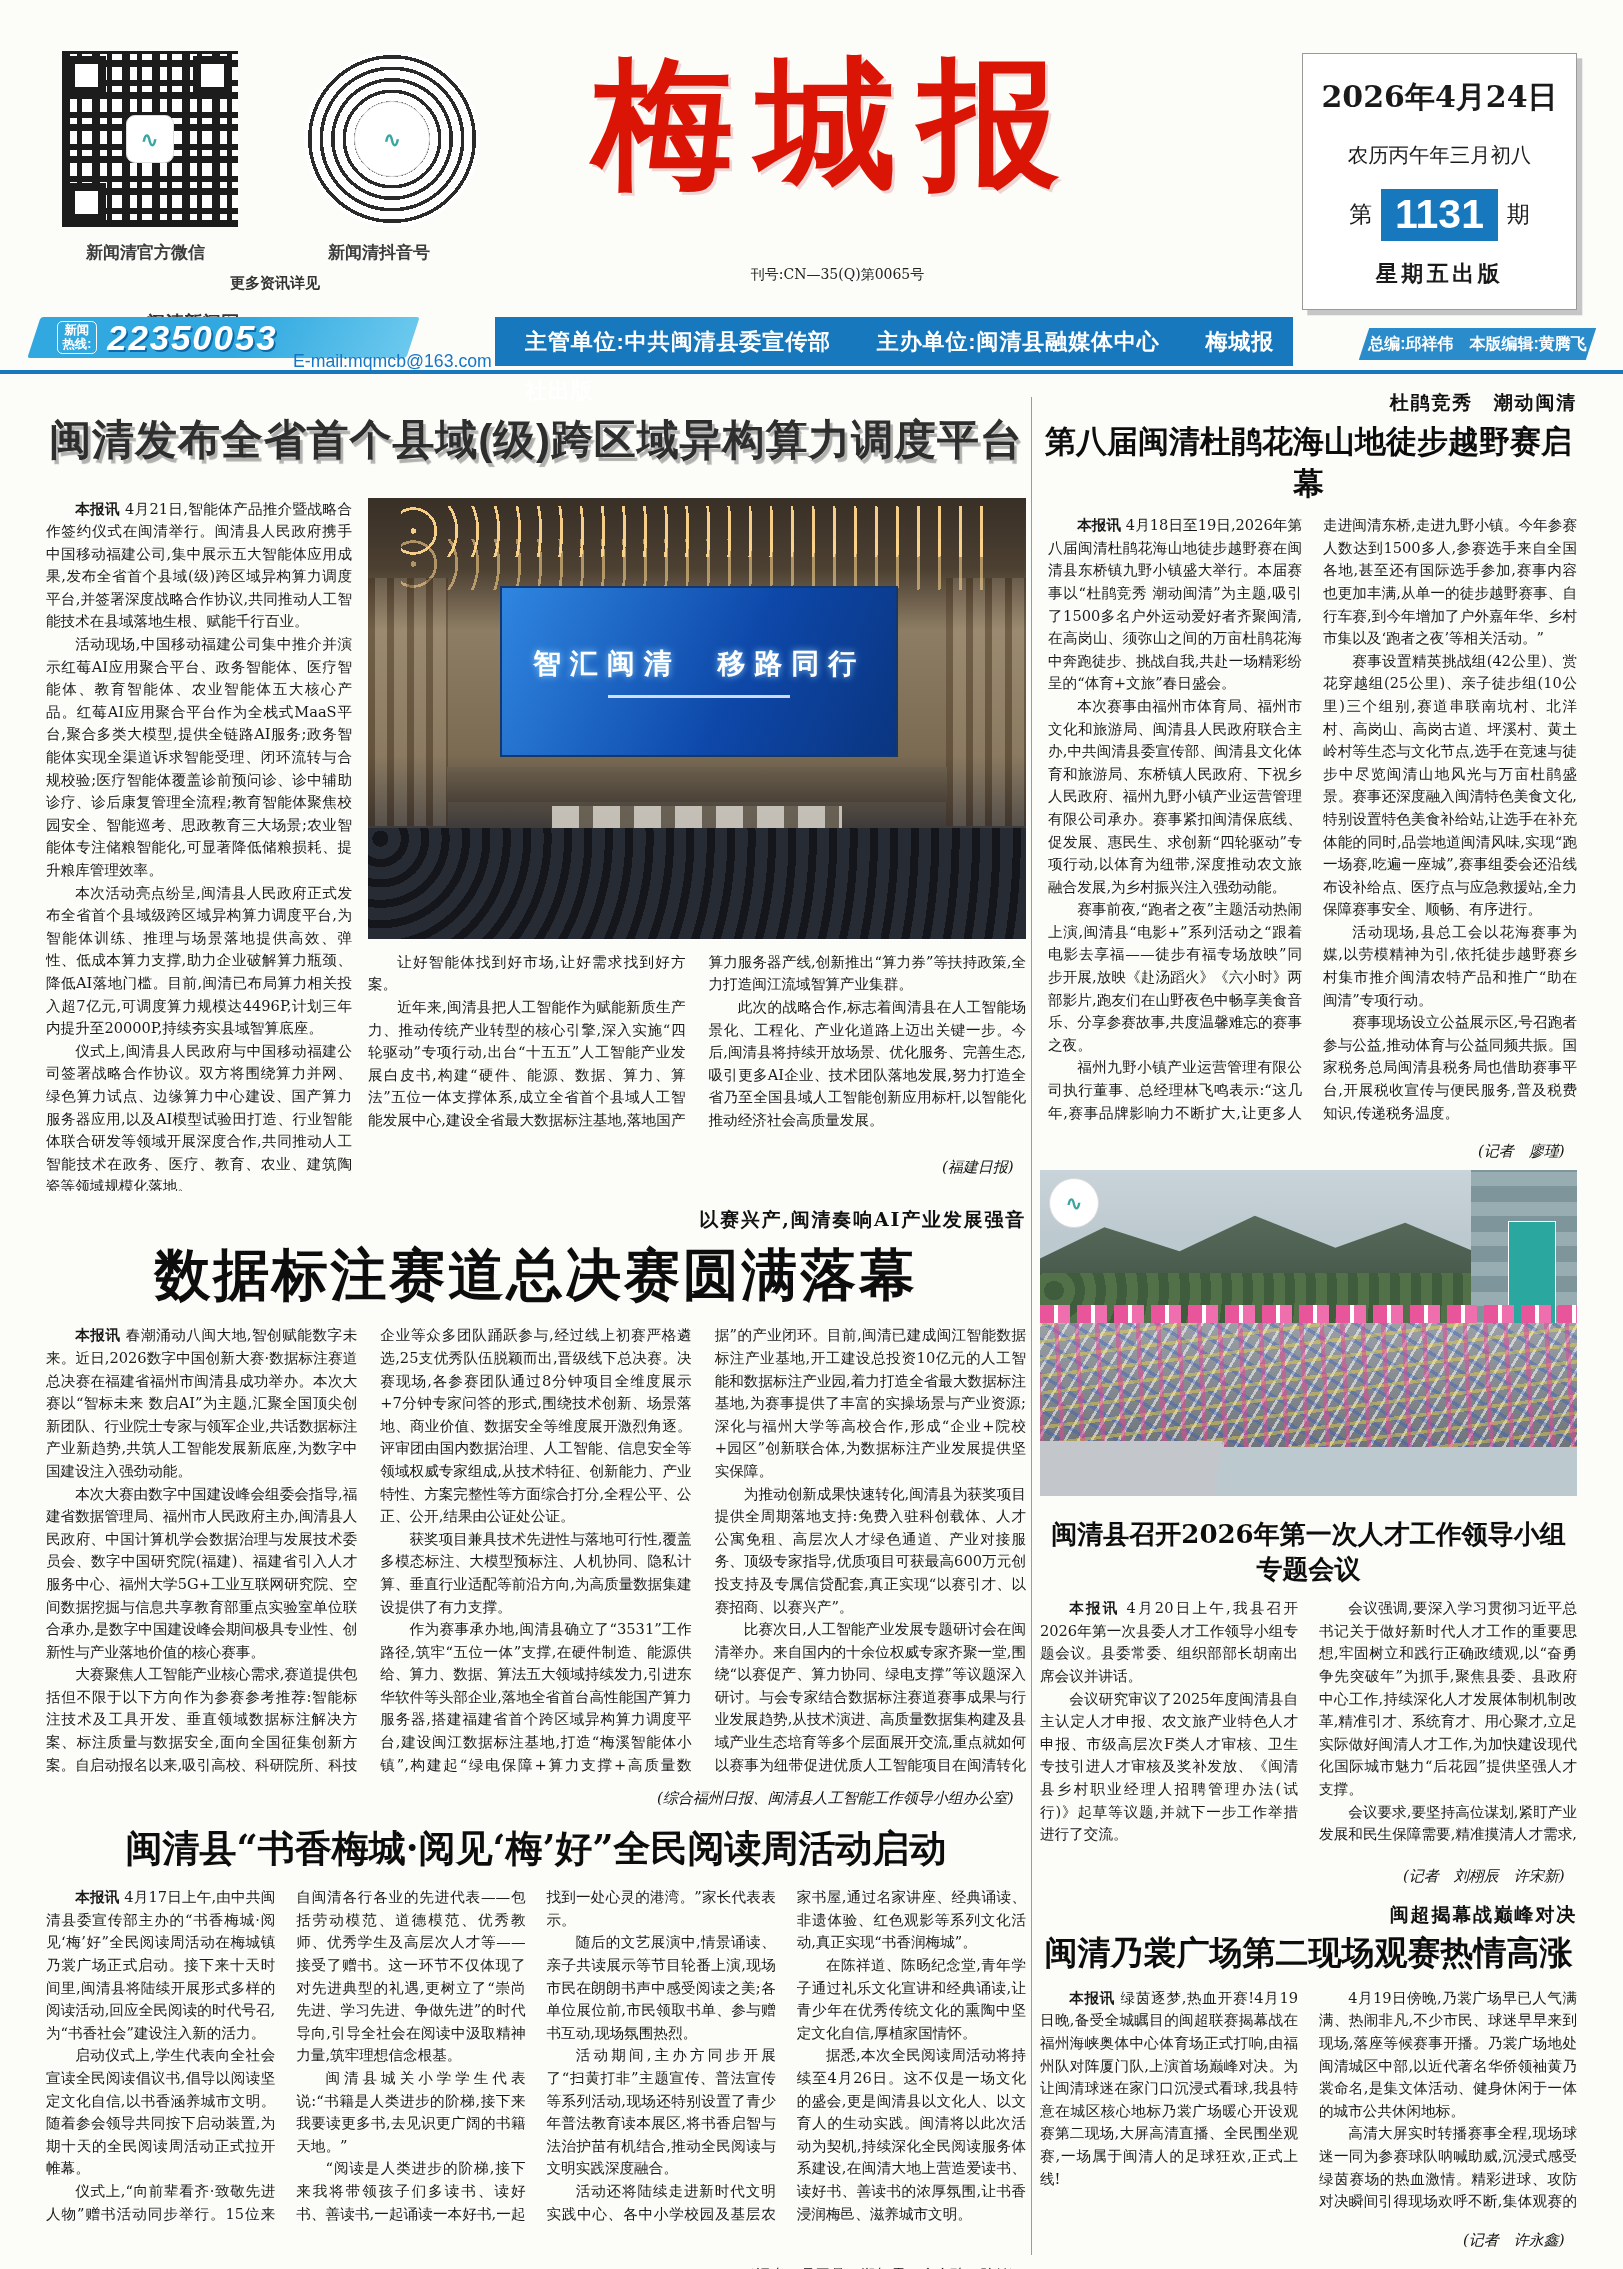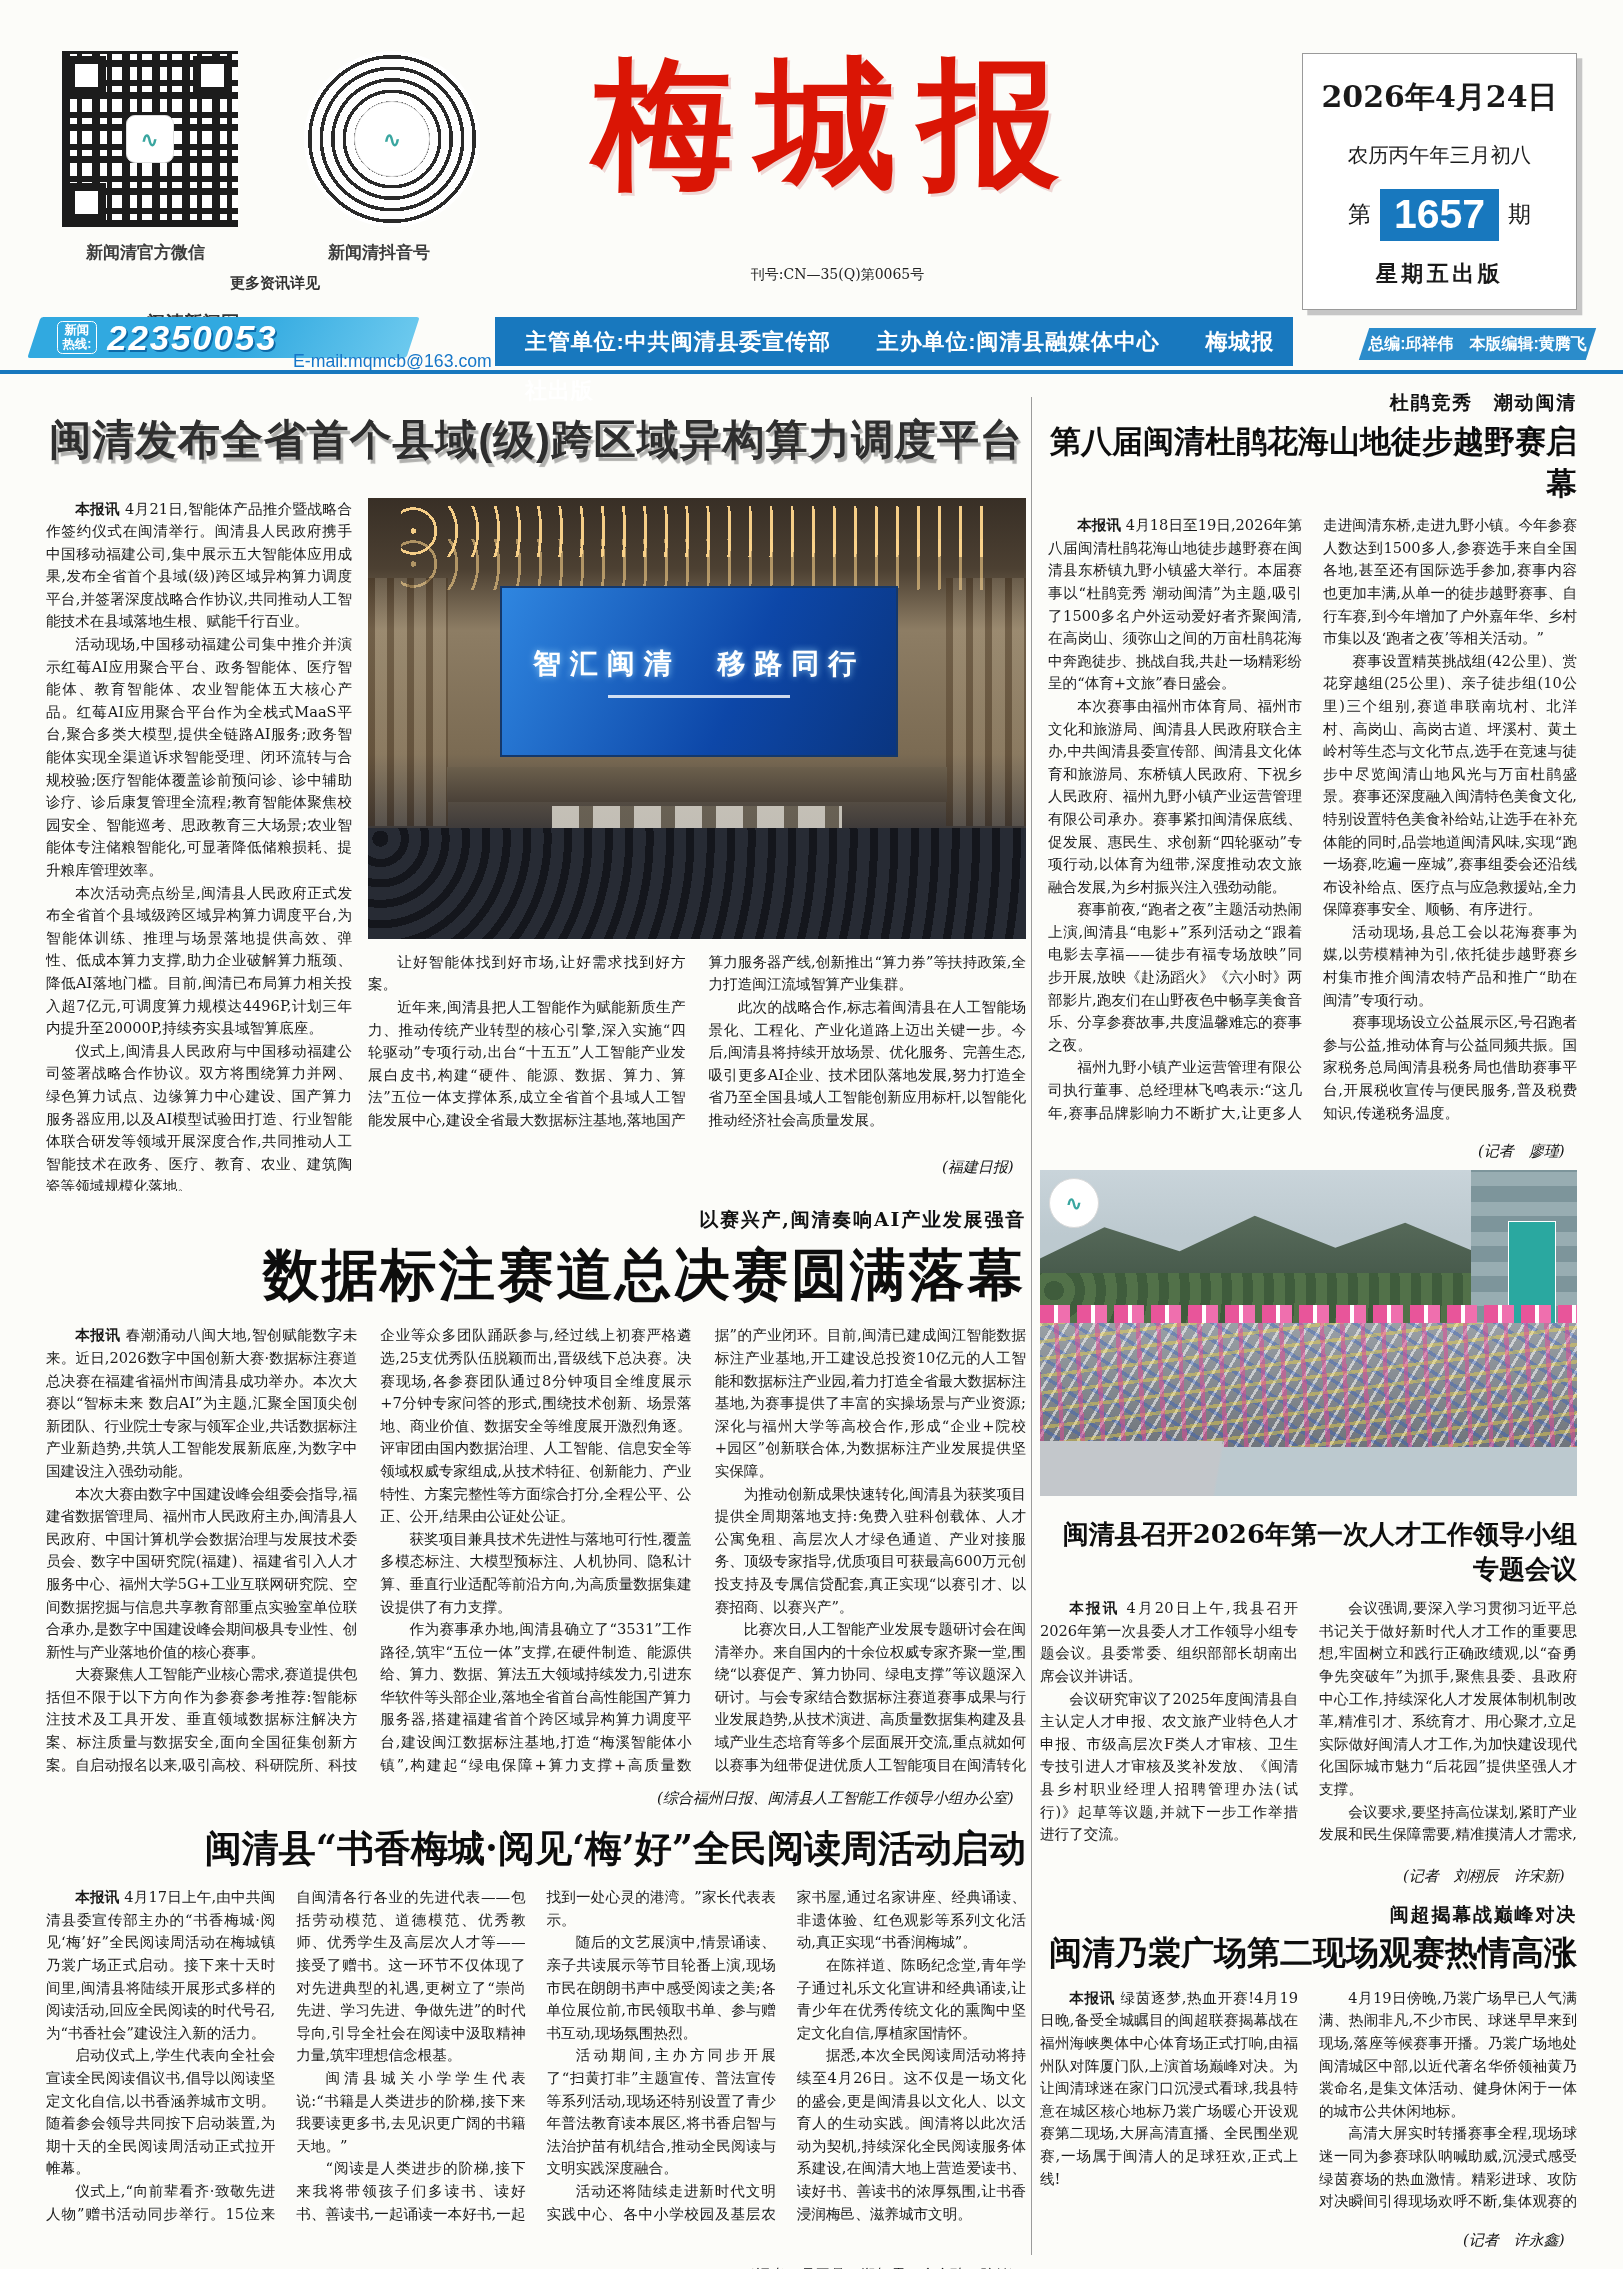--- a/index.html
+++ b/index.html
@@ -51,21 +51,21 @@
   .blue-rule{position:absolute;left:0;top:53px;width:100%;height:4.4px;background:#1878be;}
   
   .left-zone{position:absolute;left:46px;top:388px;width:980px;}
   .right-zone{position:absolute;left:1040px;top:390px;width:537px;}
   .v-rule{position:absolute;left:1031px;top:397px;height:1858px;width:0.9px;background:#9b9b9b;}
   
   .main-headline{margin:14px 0 0;height:76px;display:flex;align-items:center;justify-content:center;
       font-family:"Liberation Sans","DejaVu Sans",sans-serif;font-size:42px;font-weight:bold;color:#2e2e2e;
       letter-spacing:0.9px;text-shadow:2.7px 3.5px 0.9px rgba(0,0,0,.30);white-space:nowrap;}
   .kicker{text-align:right;font-size:19px;font-weight:bold;color:#111;letter-spacing:1.8px;}
-  .serif-head{text-align:right;font-weight:bold;color:#0d0d0d;}
+  .serif-head{text-align:center;font-weight:bold;color:#0d0d0d;}
   .h-dujuan{font-size:31px;margin:5.3px 0 8.9px;letter-spacing:0px;}
   .h-shuju{font-size:56px;margin:5.3px 0 10.6px;letter-spacing:2.7px;}
   .h-yuedu{font-size:37px;margin:16px 0 12.4px;letter-spacing:0px;}
   .h-rencai{font-size:26px;margin:21px 0 10.6px;}
   .h-minchao{font-size:33px;margin:3.5px 0 10.6px;}
   
   .bodytext p{margin:0;text-indent:2em;text-align:justify;font-size:14.6px;line-height:22.6px;}
   .bodytext p b{font-family:"Liberation Sans",sans-serif;}
   .byline{text-align:right;font-size:15px;font-style:italic;padding-right:12.4px;margin-top:3.5px;color:#111;}
   .lead-article{display:flex;gap:16px;margin-top:19.5px;}
@@ -143,21 +143,21 @@
   </div>
 
   <div class="masthead-title">梅城报</div>
   <div class="pub-line">刊号:CN—35(Q)第0065号</div>
 
   <div class="date-box">
     <div class="d1">2026年4月24日</div>
     <div class="d2">农历丙午年三月初八</div>
     <div class="d3">
       <span>第</span>
-      <span class="issue-num">1657</span>
+      <span class="issue-num">1131</span>
       <span>期</span>
     </div>
     <div class="d4">星期五出版</div>
   </div>
 
   <div class="info-strip">
     <div class="hotline-wrap">
       <div class="hotline-inner">
         <span class="hotline-badge">新闻
 热线:</span>

